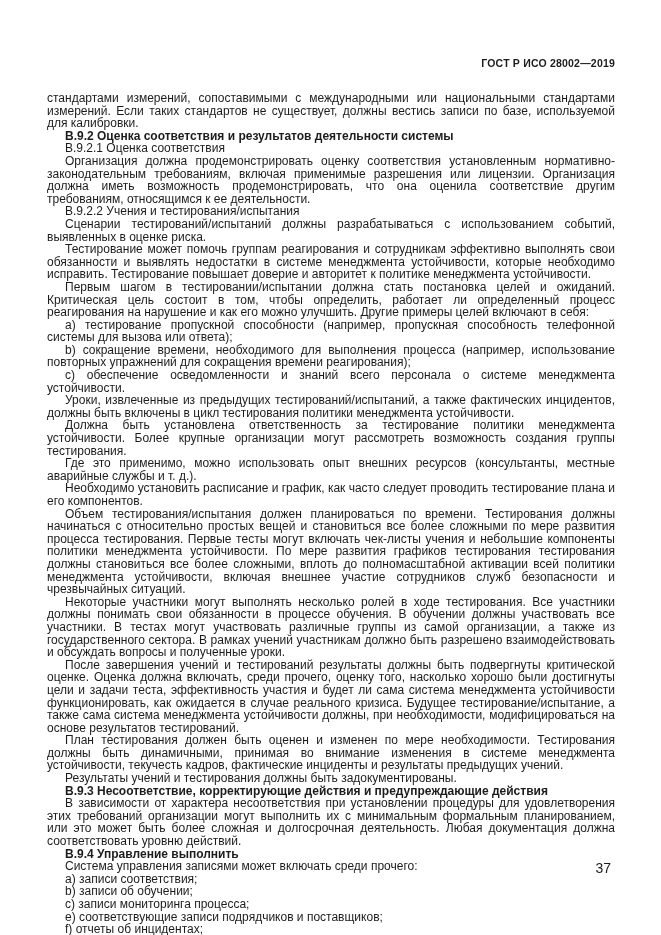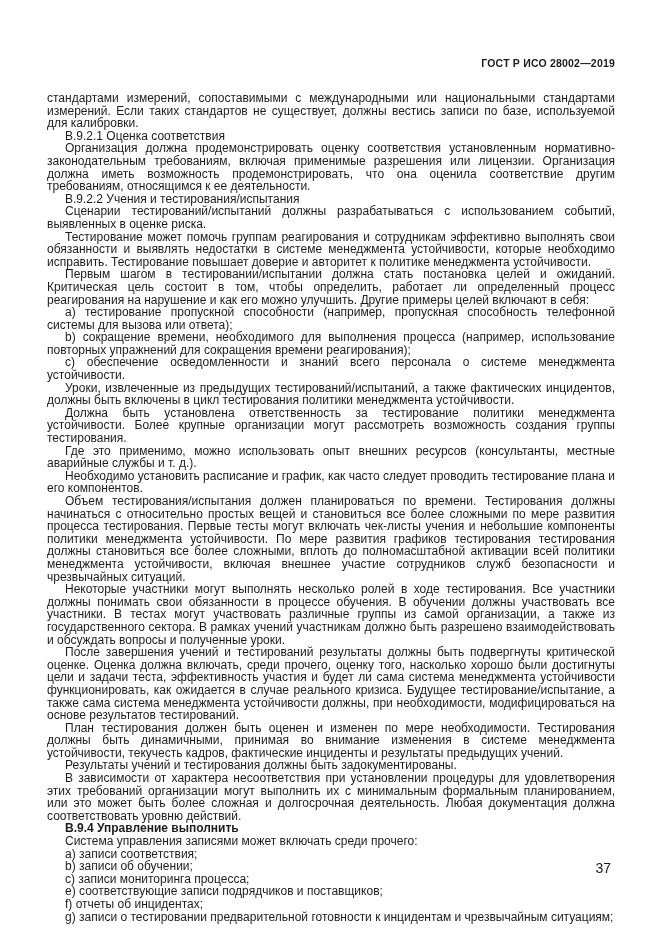--- a/index.html
+++ b/index.html
@@ -56,38 +56,40 @@
 </head>
 <body>
 
 <div class="page">
   <div class="doc-header">
     <span>ГОСТ Р ИСО 28002—2019</span>
   </div>
 
   <main class="content">
       <p class="noindent">стандартами измерений, сопоставимыми с международными или национальными стандартами измерений. Если таких стандартов не существует, должны вестись записи по базе, используемой для калибровки.</p>
+      <p class="heading">В.9.2 Оценка соответствия и результатов деятельности системы</p>
       <p>В.9.2.1 Оценка соответствия</p>
       <p>Организация должна продемонстрировать оценку соответствия установленным нормативно-законодательным требованиям, включая применимые разрешения или лицензии. Организация должна иметь возможность продемонстрировать, что она оценила соответствие другим требованиям, относящимся к ее деятельности.</p>
       <p>В.9.2.2 Учения и тестирования/испытания</p>
       <p>Сценарии тестирований/испытаний должны разрабатываться с использованием событий, выявленных в оценке риска.</p>
       <p>Тестирование может помочь группам реагирования и сотрудникам эффективно выполнять свои обязанности и выявлять недостатки в системе менеджмента устойчивости, которые необходимо исправить. Тестирование повышает доверие и авторитет к политике менеджмента устойчивости.</p>
       <p>Первым шагом в тестировании/испытании должна стать постановка целей и ожиданий. Критическая цель состоит в том, чтобы определить, работает ли определенный процесс реагирования на нарушение и как его можно улучшить. Другие примеры целей включают в себя:</p>
       <p>a) тестирование пропускной способности (например, пропускная способность телефонной системы для вызова или ответа);</p>
       <p>b) сокращение времени, необходимого для выполнения процесса (например, использование повторных упражнений для сокращения времени реагирования);</p>
       <p>c) обеспечение осведомленности и знаний всего персонала о системе менеджмента устойчивости.</p>
       <p>Уроки, извлеченные из предыдущих тестирований/испытаний, а также фактических инцидентов, должны быть включены в цикл тестирования политики менеджмента устойчивости.</p>
       <p>Должна быть установлена ответственность за тестирование политики менеджмента устойчивости. Более крупные организации могут рассмотреть возможность создания группы тестирования.</p>
       <p>Где это применимо, можно использовать опыт внешних ресурсов (консультанты, местные аварийные службы и т. д.).</p>
       <p>Необходимо установить расписание и график, как часто следует проводить тестирование плана и его компонентов.</p>
       <p>Объем тестирования/испытания должен планироваться по времени. Тестирования должны начинаться с относительно простых вещей и становиться все более сложными по мере развития процесса тестирования. Первые тесты могут включать чек-листы учения и небольшие компоненты политики менеджмента устойчивости. По мере развития графиков тестирования тестирования должны становиться все более сложными, вплоть до полномасштабной активации всей политики менеджмента устойчивости, включая внешнее участие сотрудников служб безопасности и чрезвычайных ситуаций.</p>
       <p>Некоторые участники могут выполнять несколько ролей в ходе тестирования. Все участники должны понимать свои обязанности в процессе обучения. В обучении должны участвовать все участники. В тестах могут участвовать различные группы из самой организации, а также из государственного сектора. В рамках учений участникам должно быть разрешено взаимодействовать и обсуждать вопросы и полученные уроки.</p>
       <p>После завершения учений и тестирований результаты должны быть подвергнуты критической оценке. Оценка должна включать, среди прочего, оценку того, насколько хорошо были достигнуты цели и задачи теста, эффективность участия и будет ли сама система менеджмента устойчивости функционировать, как ожидается в случае реального кризиса. Будущее тестирование/испытание, а также сама система менеджмента устойчивости должны, при необходимости, модифицироваться на основе результатов тестирований.</p>
       <p>План тестирования должен быть оценен и изменен по мере необходимости. Тестирования должны быть динамичными, принимая во внимание изменения в системе менеджмента устойчивости, текучесть кадров, фактические инциденты и результаты предыдущих учений.</p>
       <p>Результаты учений и тестирования должны быть задокументированы.</p>
+      <p class="heading">В.9.3 Несоответствие, корректирующие действия и предупреждающие действия</p>
       <p>В зависимости от характера несоответствия при установлении процедуры для удовлетворения этих требований организации могут выполнить их с минимальным формальным планированием, или это может быть более сложная и долгосрочная деятельность. Любая документация должна соответствовать уровню действий.</p>
       <p class="heading">В.9.4 Управление выполнить</p>
       <p>Система управления записями может включать среди прочего:</p>
       <p>a) записи соответствия;</p>
       <p>b) записи об обучении;</p>
       <p>c) записи мониторинга процесса;</p>
       <p>e) соответствующие записи подрядчиков и поставщиков;</p>
       <p>f) отчеты об инцидентах;</p>
       <p>g) записи о тестировании предварительной готовности к инцидентам и чрезвычайным ситуациям;</p>
     </main>

